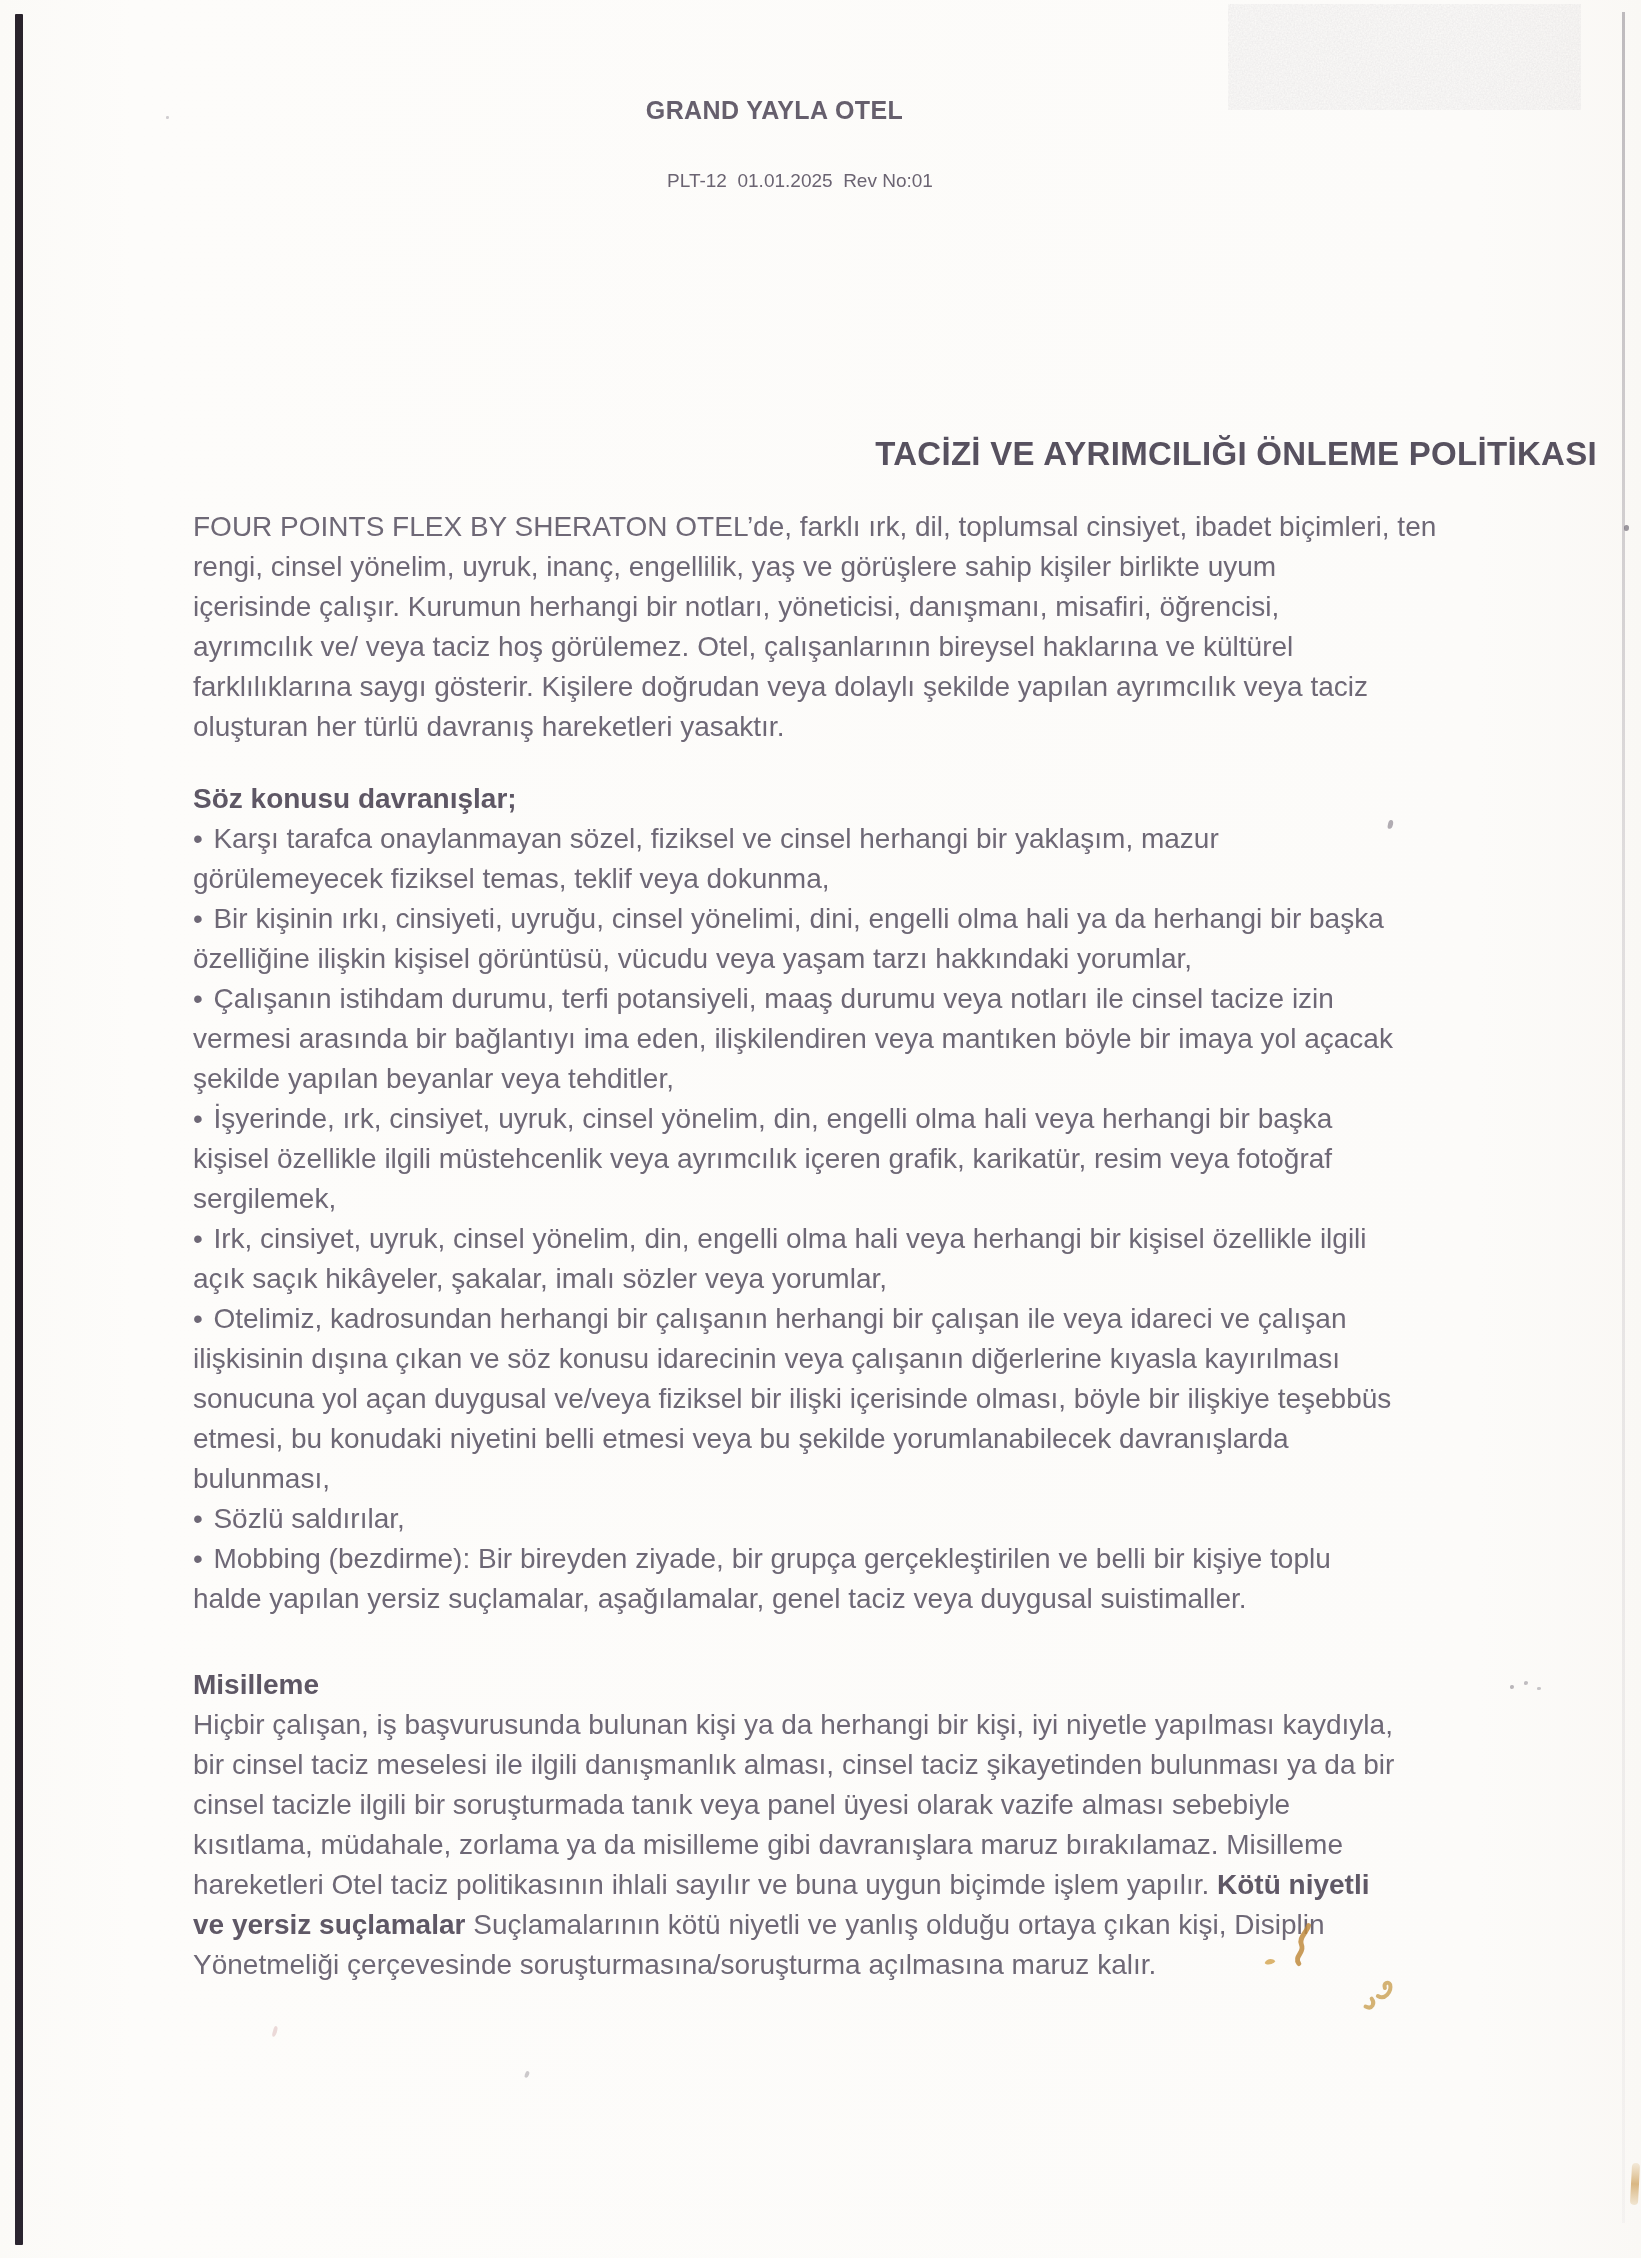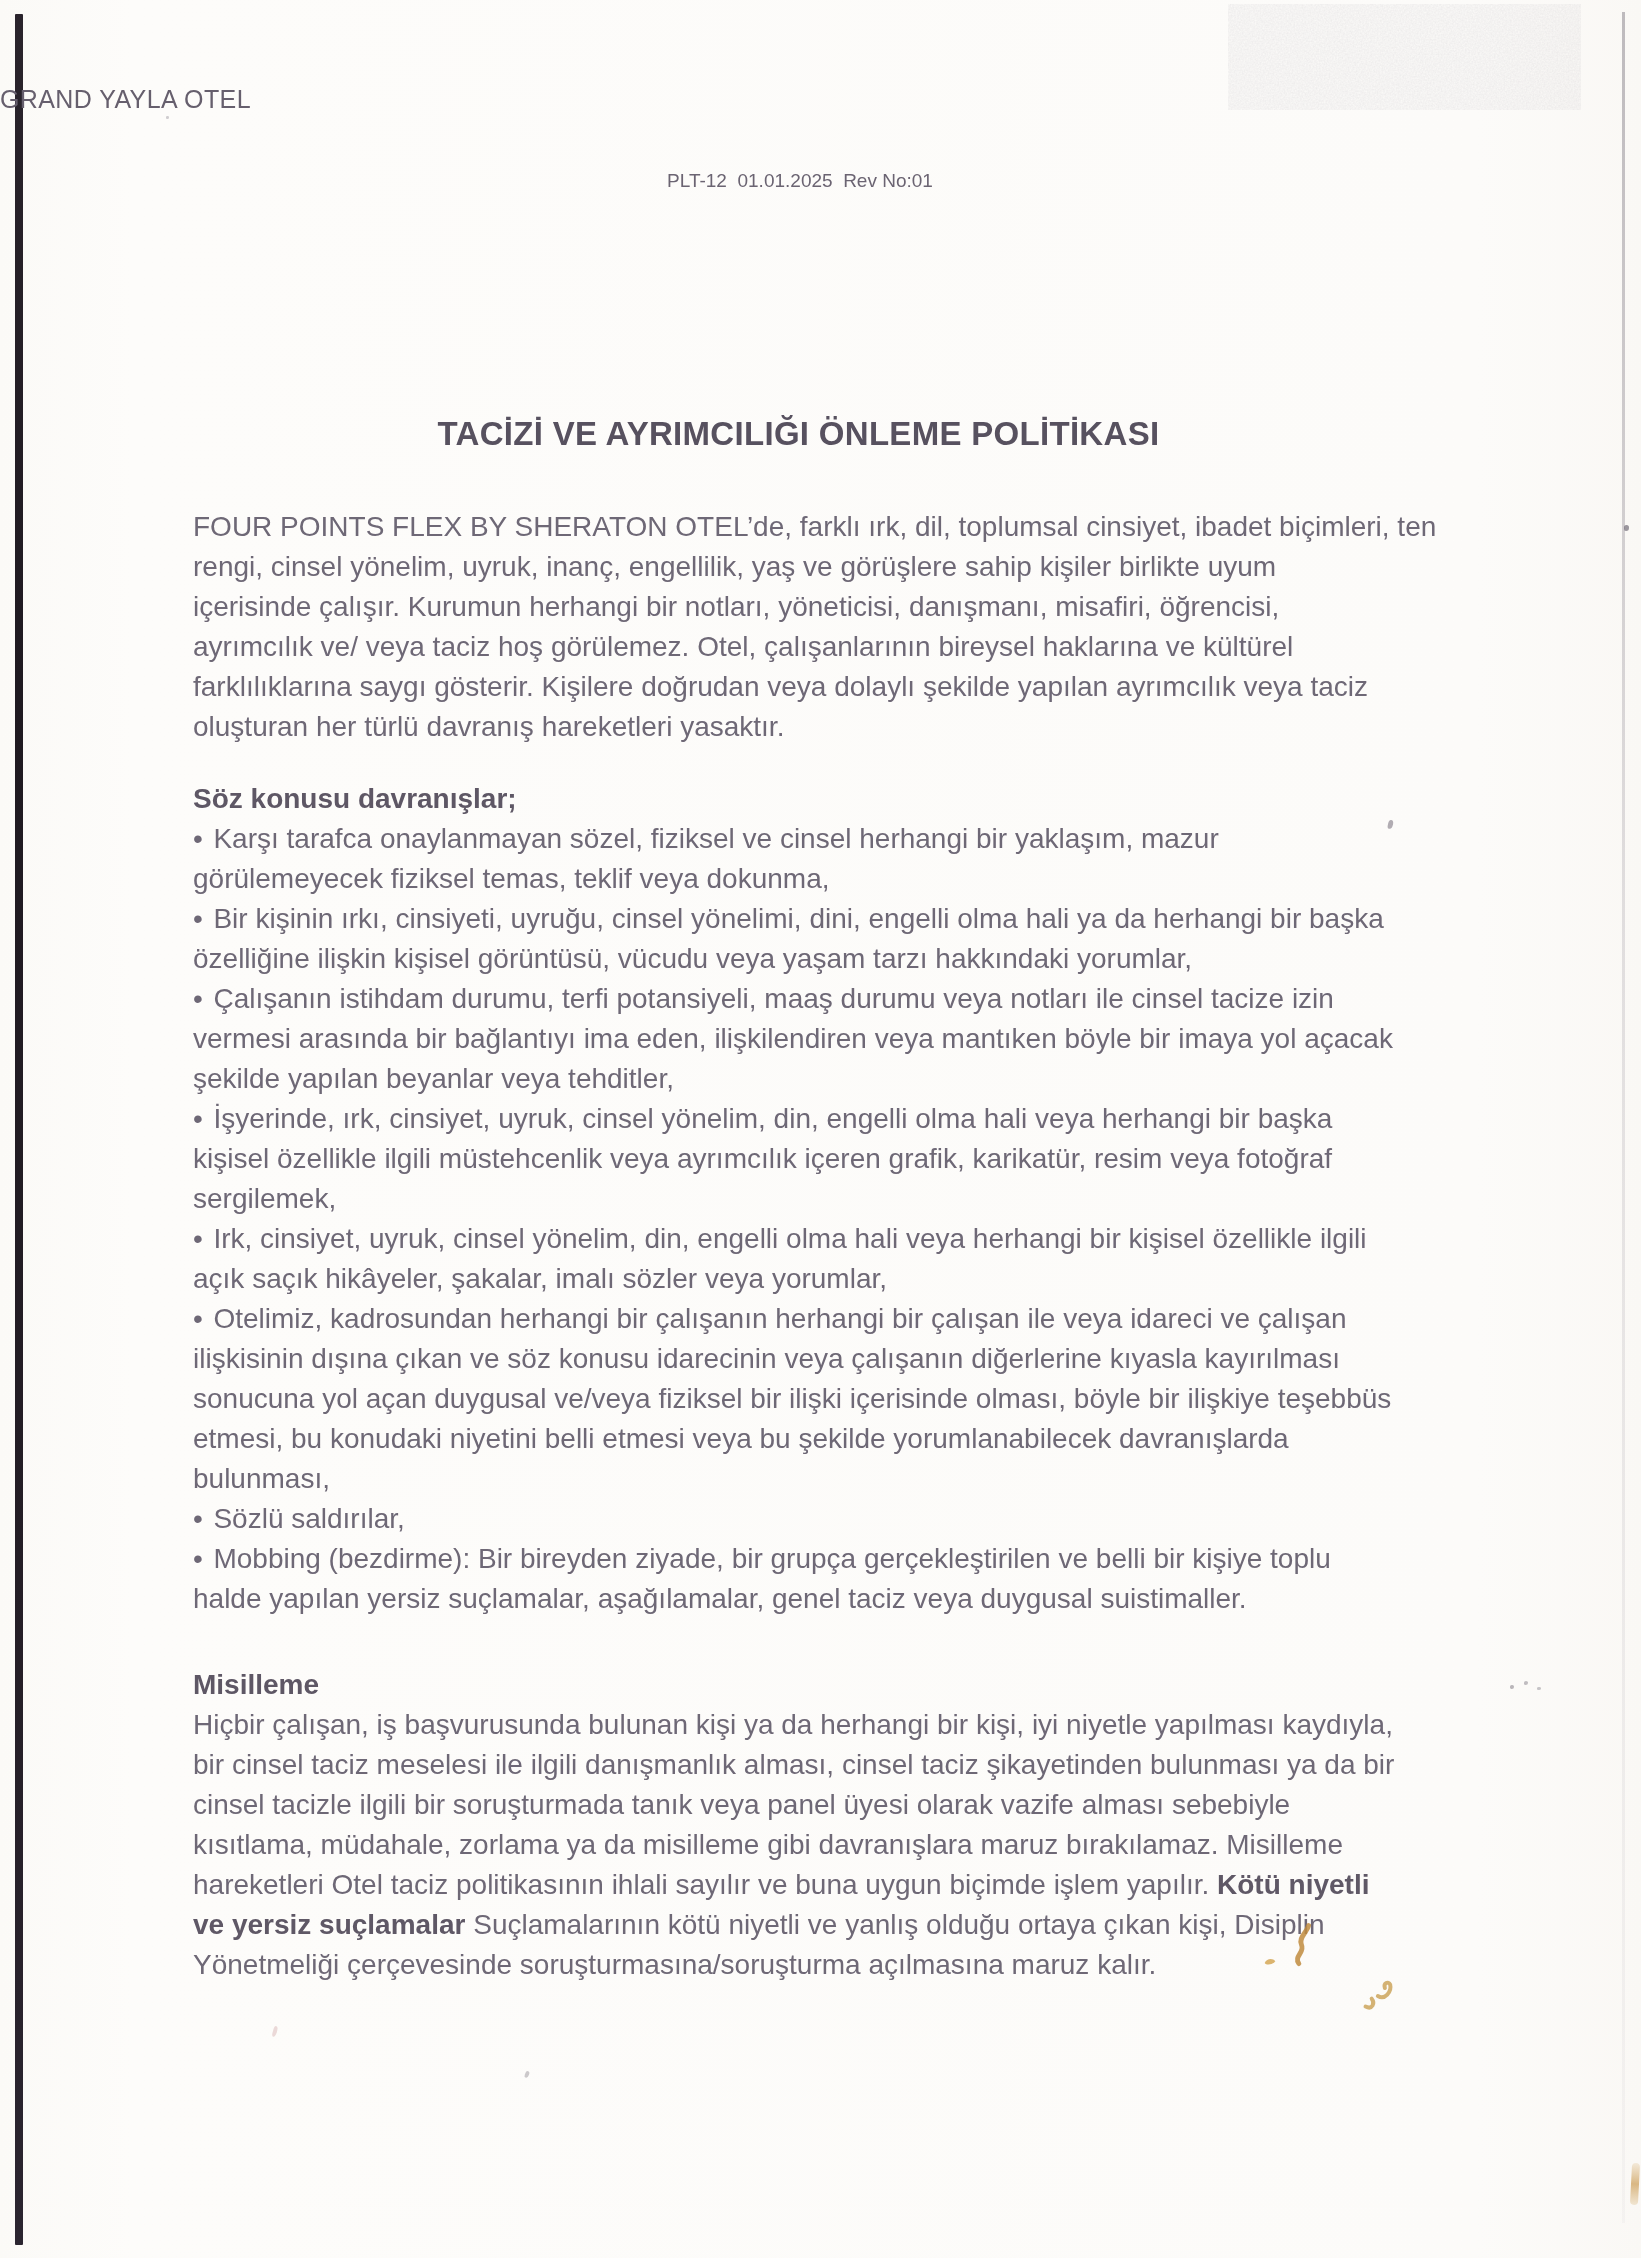--- a/index.html
+++ b/index.html
@@ -17,29 +17,29 @@
     background:linear-gradient(180deg,#2a242c 0%,#1f1a21 30%,#241e26 70%,#2b2530 100%);
     border-radius:0.9px;
   }
   .right-scan-line{
     position:absolute;left:1622px;top:12.4px;width:2.6px;height:2211px;
     background:linear-gradient(180deg,rgba(150,145,152,.60) 0%,rgba(175,170,177,.35) 40%,rgba(190,186,192,.22) 75%,rgba(200,196,202,.12) 100%);
   }
   .noise-patch{position:absolute;left:1228px;top:3.5px;width:353px;height:106px;opacity:.42;}
   
   .header-hotel{
-    position:absolute;top:85px;left:0;width:1549px;text-align:left;
-    font-weight:normal;font-size:25px;letter-spacing:0.4px;color:#665f6d;white-space:pre;
+    position:absolute;top:96px;left:0;width:1549px;text-align:center;
+    font-weight:bold;font-size:25px;letter-spacing:0.4px;color:#665f6d;white-space:pre;
   }
   .header-doc{
     position:absolute;top:170px;left:0;width:1600px;text-align:center;
     font-size:19px;color:#6b6472;white-space:pre;
   }
   .doc-title{
-    position:absolute;top:415px;left:0;width:1597px;text-align:center;
+    position:absolute;top:435px;left:0;width:1597px;text-align:right;
     font-weight:bold;font-size:33px;letter-spacing:0.3px;color:#57515f;white-space:pre;
   }
   
   .body-text{
     position:absolute;left:193px;top:507px;width:1297px;
     font-size:28px;line-height:40px;
   }
   .line{white-space:pre;}
   .sec-heading{font-weight:bold;color:#5e5765;}
   .behaviors-heading{margin-top:32px;}

